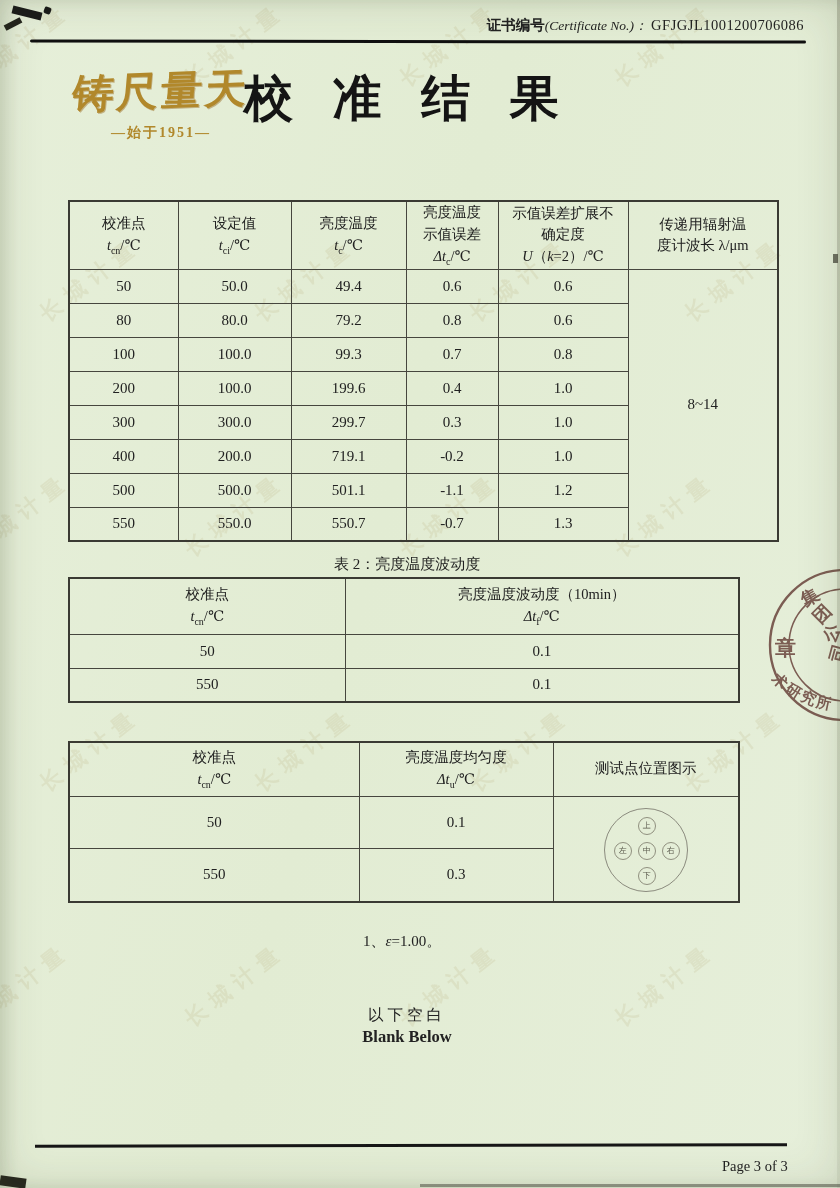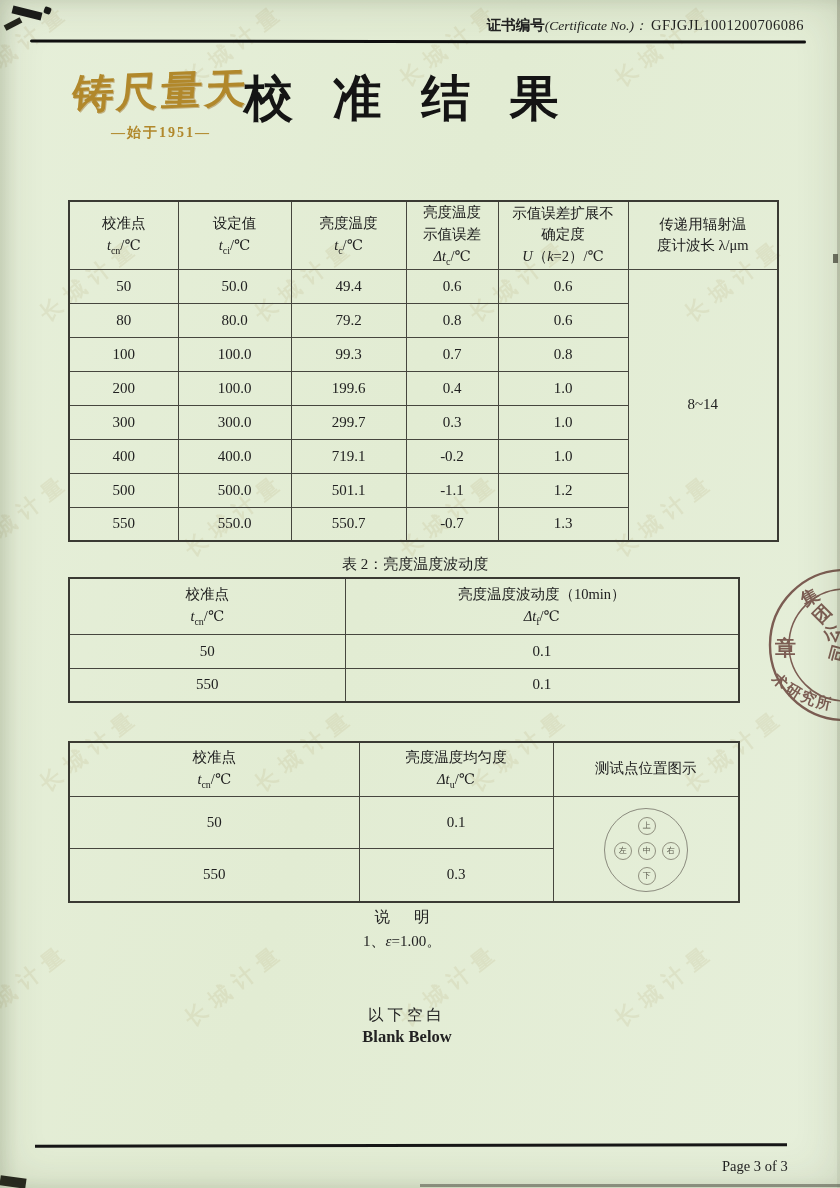--- a/index.html
+++ b/index.html
@@ -31,21 +31,21 @@
                text-shadow:1px 1px 0 rgba(150,105,30,.45); }
   .logo-sub { font-size:14px; margin-top:5px; letter-spacing:2px; font-weight:bold;text-align:center; }
 
   .main-title { position:absolute; left:244px; top:66px; font-size:49px; font-weight:bold;
                 letter-spacing:13px; color:#141414;
                 font-family:"Liberation Sans","DejaVu Sans",sans-serif;text-align:right; }
 
   .center-col { position:absolute; left:0; width:814px; text-align:center; }
   .subtitle  { top:151px; font-size:19px; }
   .t1cap     { top:177px; font-size:15px; }
-  .t2cap     { top:555px; font-size:15px;margin-left:8px; }
+  .t2cap     { top:555px; font-size:15px; }
   .t3cap     { top:721px; font-size:15px; }
   .notes-h   { top:907px; font-size:15.5px; letter-spacing:10px; }
   .note-item { position:absolute; left:363px; top:932px; font-size:15px; }
   .blank-zh  { top:1005px; font-size:15.5px; letter-spacing:4px; }
   .blank-en  { top:1027px; font-size:16.5px; font-weight:bold; }
 
   
   table { border-collapse:collapse; table-layout:fixed; position:absolute; background:transparent; }
   td,th { border:1px solid #46463e; text-align:center; vertical-align:middle;
           font-weight:normal; color:#212121; padding:0 2px; overflow:hidden; }
@@ -213,21 +213,21 @@
         </tr>
         <tr>
           <td>300</td>
           <td>300.0</td>
           <td>299.7</td>
           <td>0.3</td>
           <td>1.0</td>
         </tr>
         <tr>
           <td>400</td>
-          <td>400.0</td>
+          <td>200.0</td>
           <td>719.1</td>
           <td>-0.2</td>
           <td>1.0</td>
         </tr>
         <tr>
           <td>500</td>
           <td>500.0</td>
           <td>501.1</td>
           <td>-1.1</td>
           <td>1.2</td>
@@ -307,21 +307,20 @@
           </div>
         </td>
       </tr>
       <tr class="r2">
         <td>550</td>
         <td>0.3</td>
       </tr>
     </tbody>
   </table>
 
-  <div class="center-col notes-h">说  明</div>
   <div class="note-item"><span>1、</span><span class="it">ε</span><span>=1.00。</span></div>
 
   <div class="center-col blank-zh">以下空白</div>
   <div class="center-col blank-en">Blank Below</div>
 
   <div class="footline"></div>
   <div class="foot-zh">第 3 页 共 3 页</div>
   <div class="foot-en">Page 3 of 3</div>
 
   <div class="stamp">

